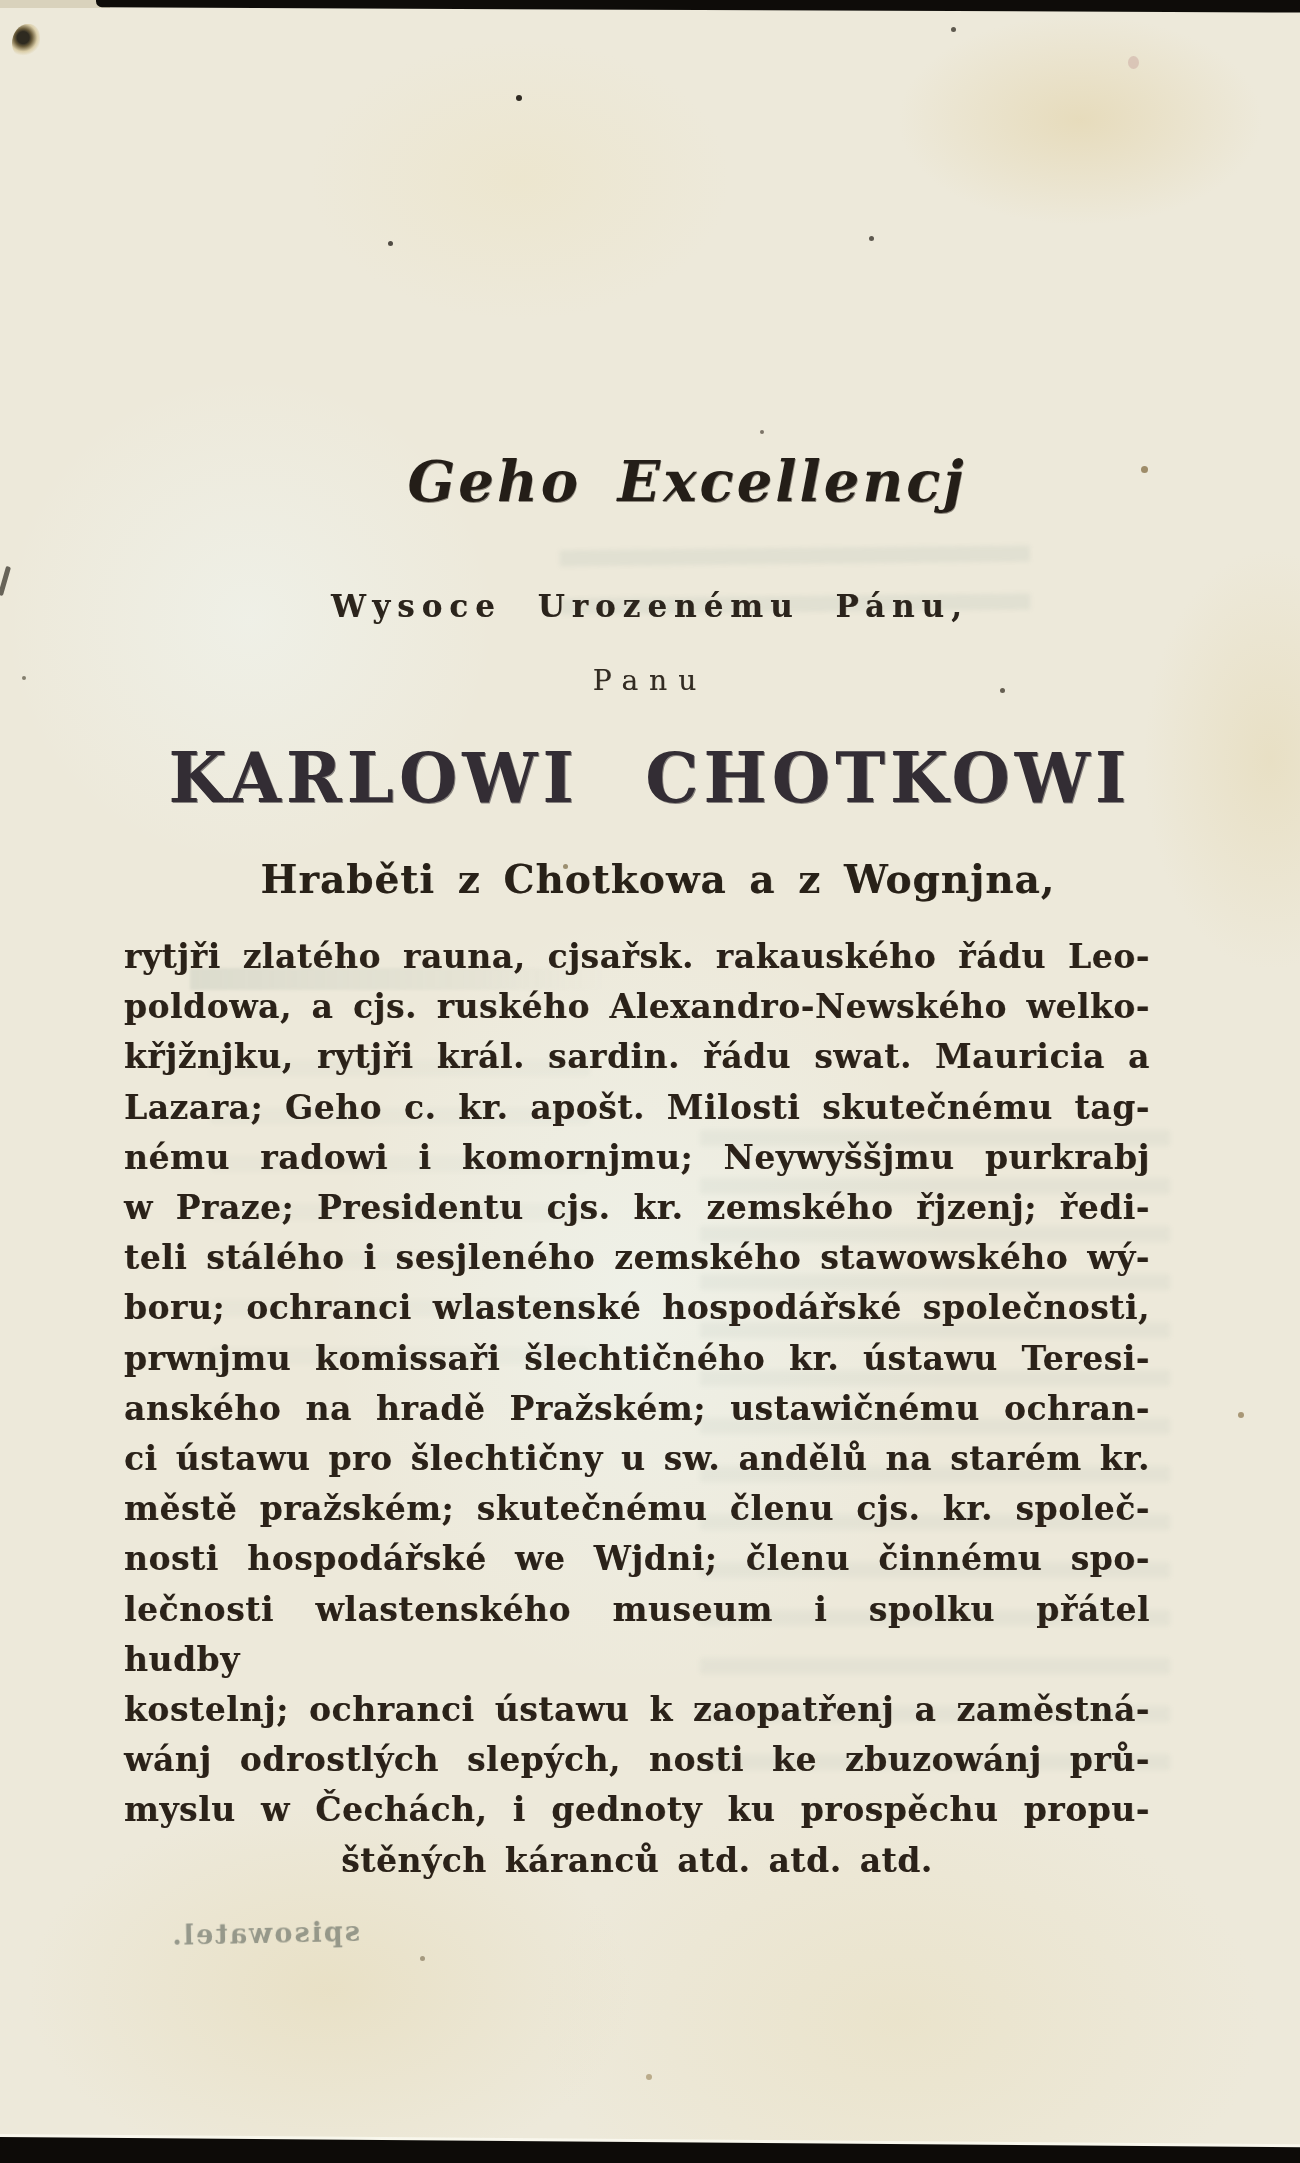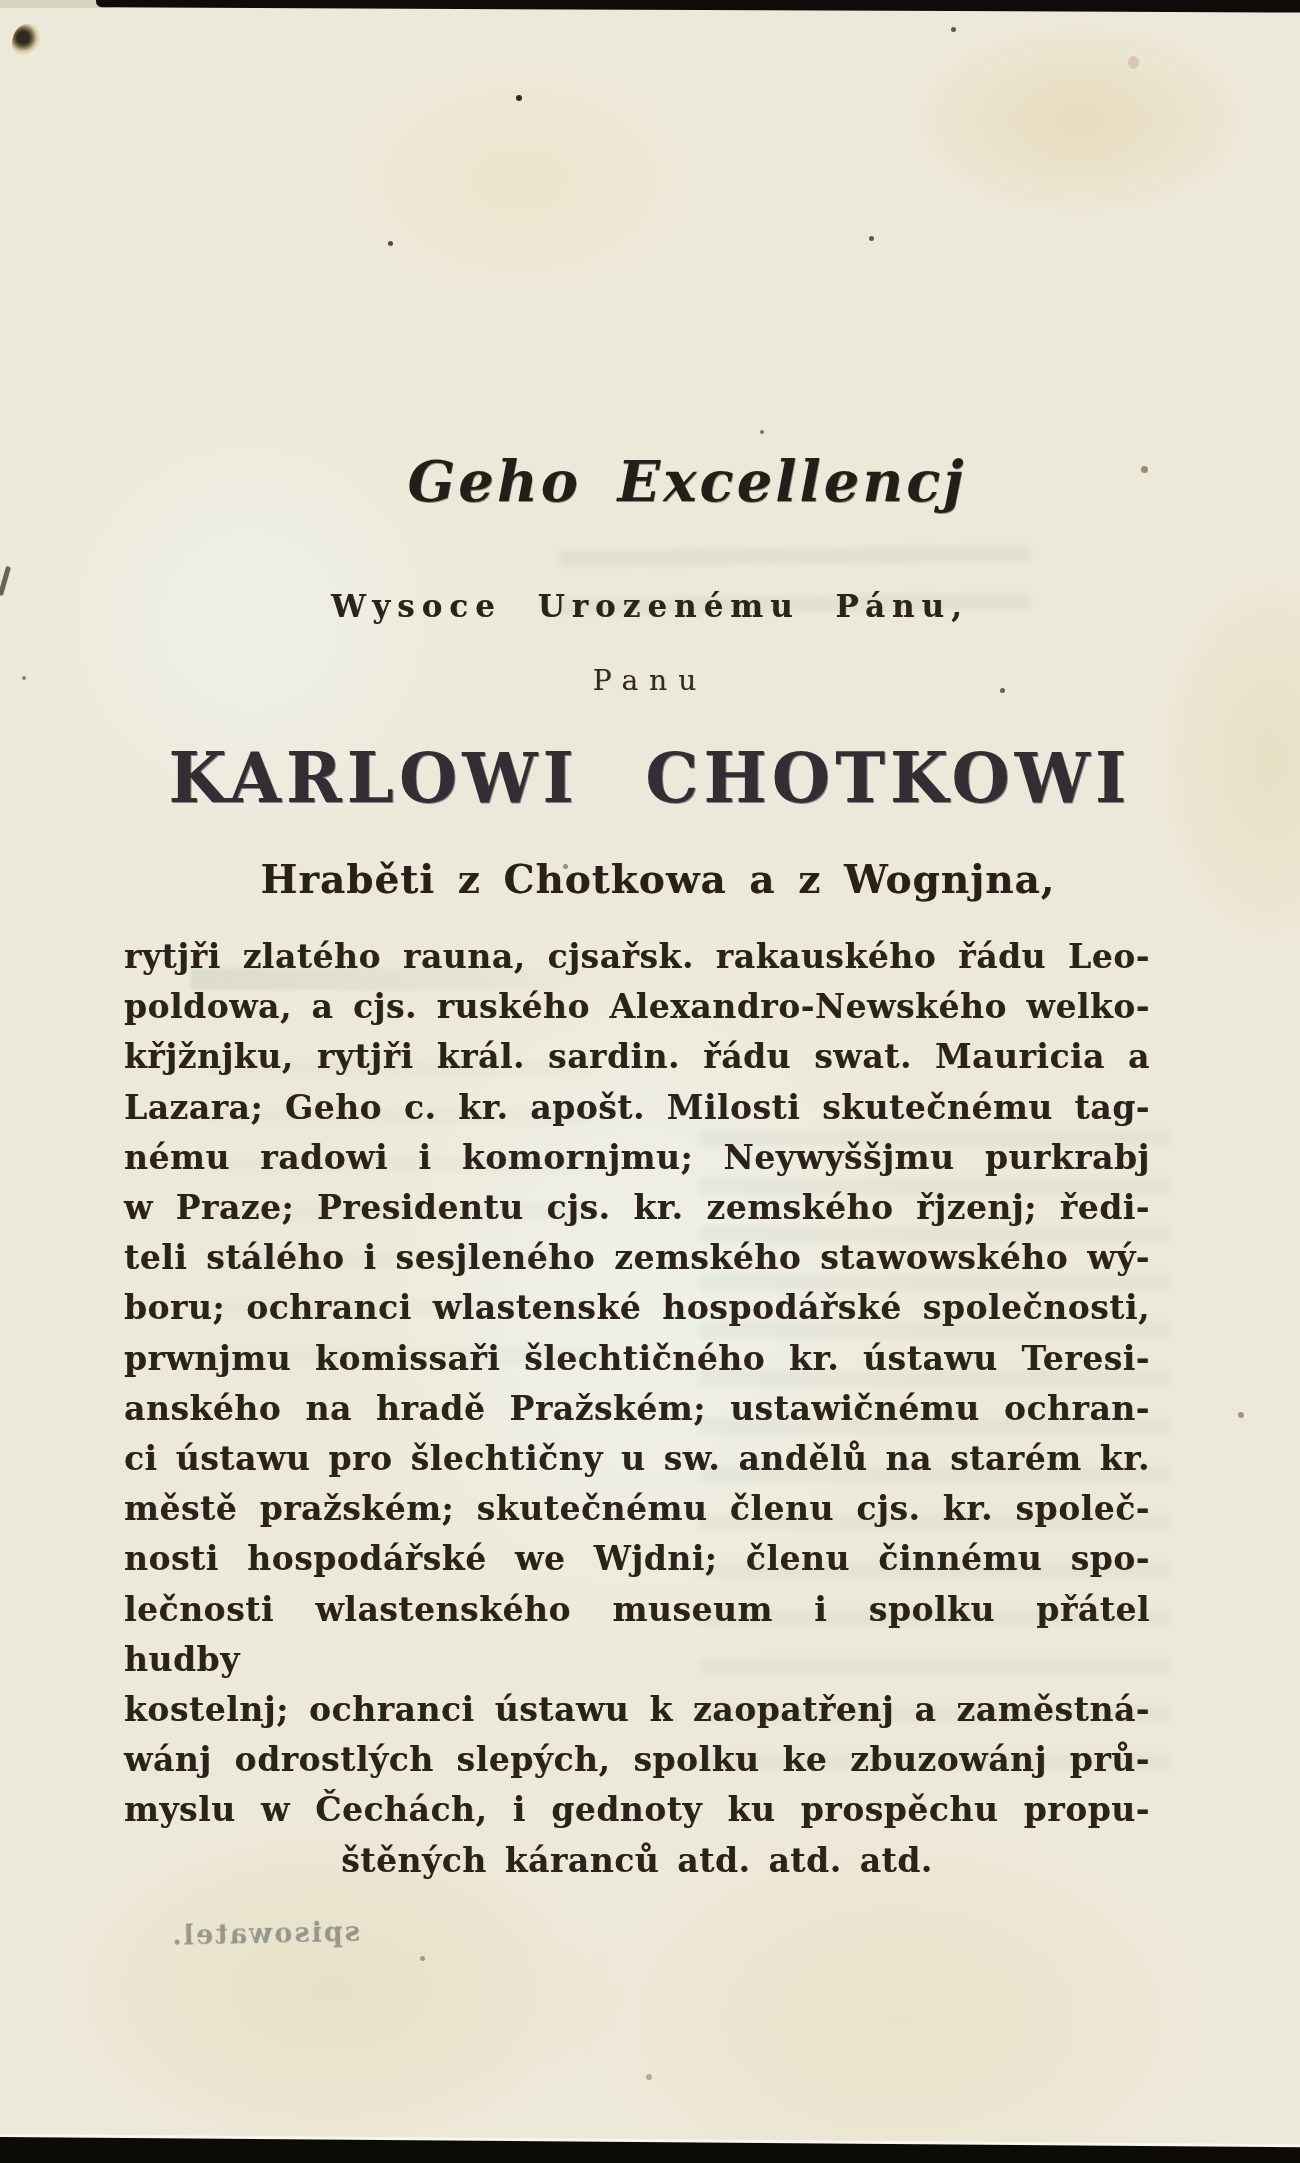--- a/index.html
+++ b/index.html
@@ -173,18 +173,18 @@
       <div class="line">w Praze; Presidentu cjs. kr. zemského řjzenj; ředi-</div>
       <div class="line">teli stálého i sesjleného zemského stawowského wý-</div>
       <div class="line">boru; ochranci wlastenské hospodářské společnosti,</div>
       <div class="line">prwnjmu komissaři šlechtičného kr. ústawu Teresi-</div>
       <div class="line">anského na hradě Pražském; ustawičnému ochran-</div>
       <div class="line">ci ústawu pro šlechtičny u sw. andělů na starém kr.</div>
       <div class="line">městě pražském; skutečnému členu cjs. kr. společ-</div>
       <div class="line">nosti hospodářské we Wjdni; členu činnému spo-</div>
       <div class="line">lečnosti wlastenského museum i spolku přátel hudby</div>
       <div class="line">kostelnj; ochranci ústawu k zaopatřenj a zaměstná-</div>
-      <div class="line">wánj odrostlých slepých, spolku ke zbuzowánj prů-</div>
+      <div class="line">wánj odrostlých slepých, nosti ke zbuzowánj prů-</div>
       <div class="line">myslu w Čechách, i gednoty ku prospěchu propu-</div>
       <div class="line last">štěných káranců atd. atd. atd.</div>
     </div>
 
 </div>
 
 </body></html>

